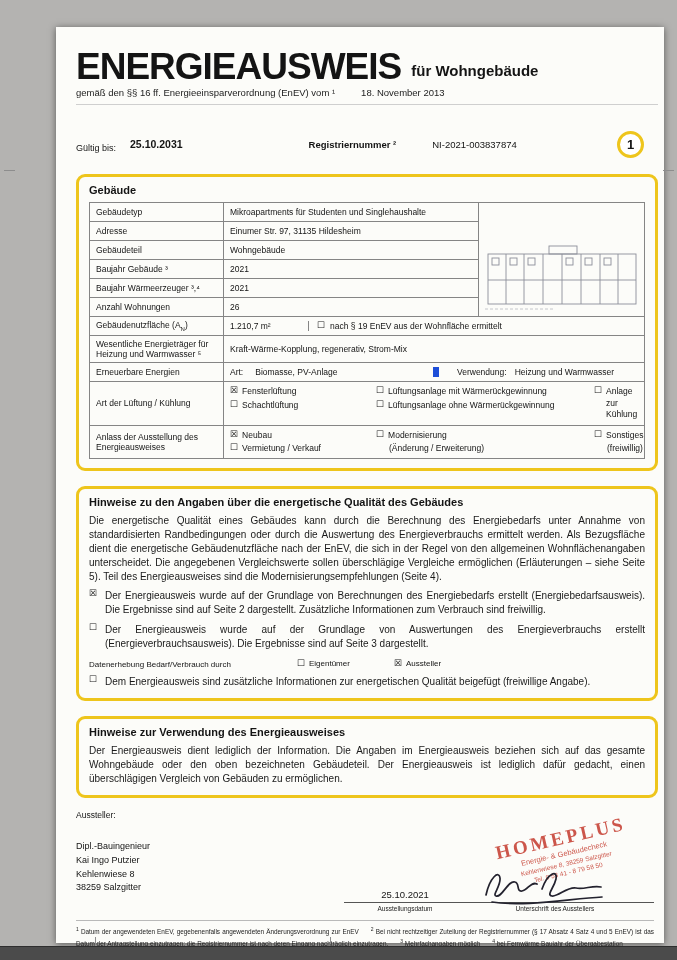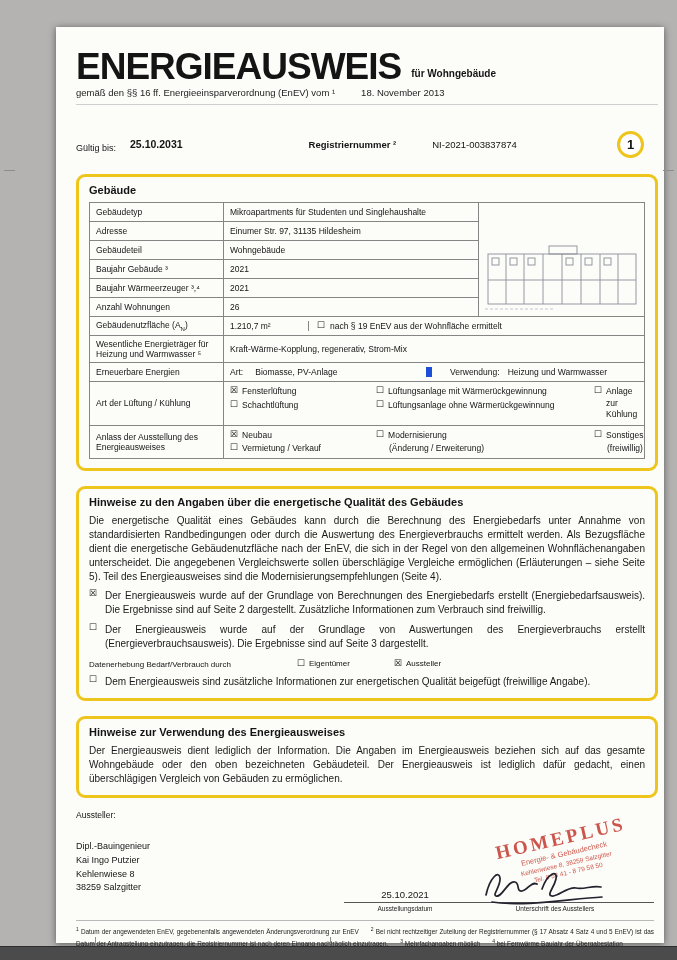--- a/index.html
+++ b/index.html
@@ -9,21 +9,21 @@
 
   .page{position:absolute;left:56px;top:27px;width:608px;height:916px;background:#fcfcf9;
         box-shadow:0 1px 7px rgba(0,0,0,.5);padding:22px 6px 0 20px;}
   .bottombar{position:absolute;left:0;bottom:0;width:677px;height:14px;background:#4b4b4b;border-top:1px solid #2e2e2e;}
   .tick{position:absolute;background:#8d8d8d;}
 
   
   .header{border-bottom:1px solid #cfcfcf;padding-bottom:6px;}
   .title-row{display:flex;align-items:flex-end;gap:10px;}
   .main-title{font-size:37px;font-weight:bold;letter-spacing:-1px;line-height:.95;}
-  .title-suffix{font-size:10px;font-weight:bold;padding-bottom:5px;}
+  .title-suffix{font-size:15px;font-weight:bold;padding-bottom:5px;}
   .subtitle-row{display:flex;gap:26px;font-size:9.5px;margin-top:3px;color:#222;}
 
   
   .validity-row{display:flex;align-items:center;margin-top:24px;height:30px;}
   .v-label{font-size:9px;margin-top:8px;}
   .v-date{font-size:10.5px;font-weight:bold;margin-left:14px;}
   .reg-group{margin-left:126px;display:flex;gap:36px;align-items:center;}
   .reg-label{font-size:9.5px;font-weight:bold;}
   .reg-value{font-size:9.5px;}
   .page-circle{margin-left:auto;margin-right:14px;width:27px;height:27px;border:3px solid var(--yellow);
@@ -37,21 +37,21 @@
   
   .gtable{width:100%;border-collapse:collapse;table-layout:fixed;}
   .gtable td{border:1px solid var(--line);font-size:8.5px;padding:2px 6px;vertical-align:middle;height:19px;}
   td.lbl{width:134px;}
   td.plan-cell{width:166px;vertical-align:bottom;text-align:center;padding:2px 3px;}
   tr.row-tall td{height:27px;}
   tr.row-xl td{height:32px;}
   .nfsplit{display:flex;align-items:flex-end;}
   .nf-val{width:78px;flex:none;display:flex;align-items:center;}
   .nf-box{border-left:1px solid var(--line);padding-left:8px;display:flex;gap:5px;align-items:center;flex:1;}
-  .ern{display:flex;align-items:flex-start;}
+  .ern{display:flex;align-items:flex-start;gap:7px;}
   .ern-art{width:196px;display:flex;gap:12px;flex:none;}
   .ern-verw{display:flex;gap:8px;border-left:6px solid #1d4ed8;padding-left:18px;flex:1;}
   .multi{display:flex;align-items:flex-start;padding-top:2px;}
   .mcol1{width:146px;flex:none;}
   .mcol2{width:218px;flex:none;}
   .mcol3{flex:1;}
   .opt{display:flex;gap:4px;line-height:1.35;margin-bottom:2px;}
   .bx{font-size:9px;line-height:1.1;flex:none;}
   .opt-sub{padding-left:13px;line-height:1.3;}
 

